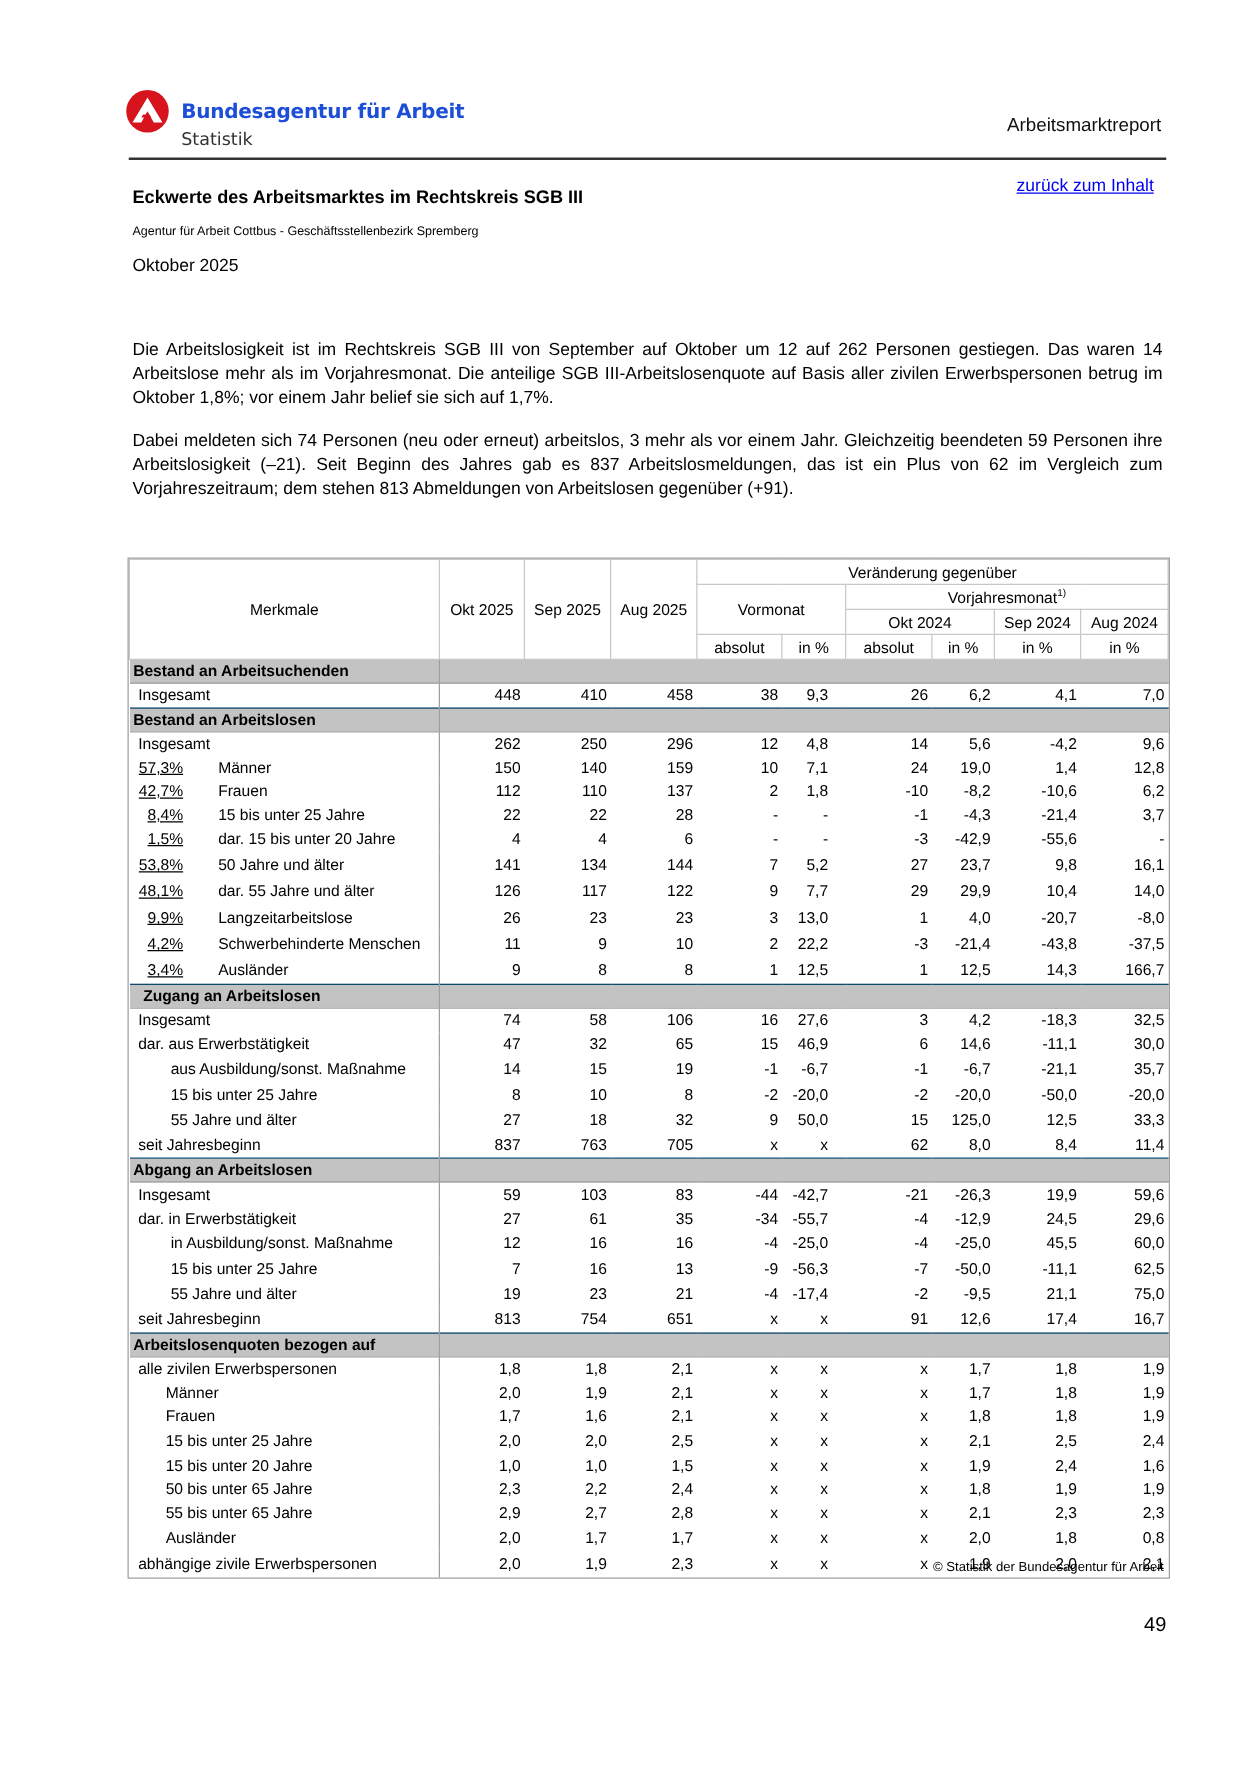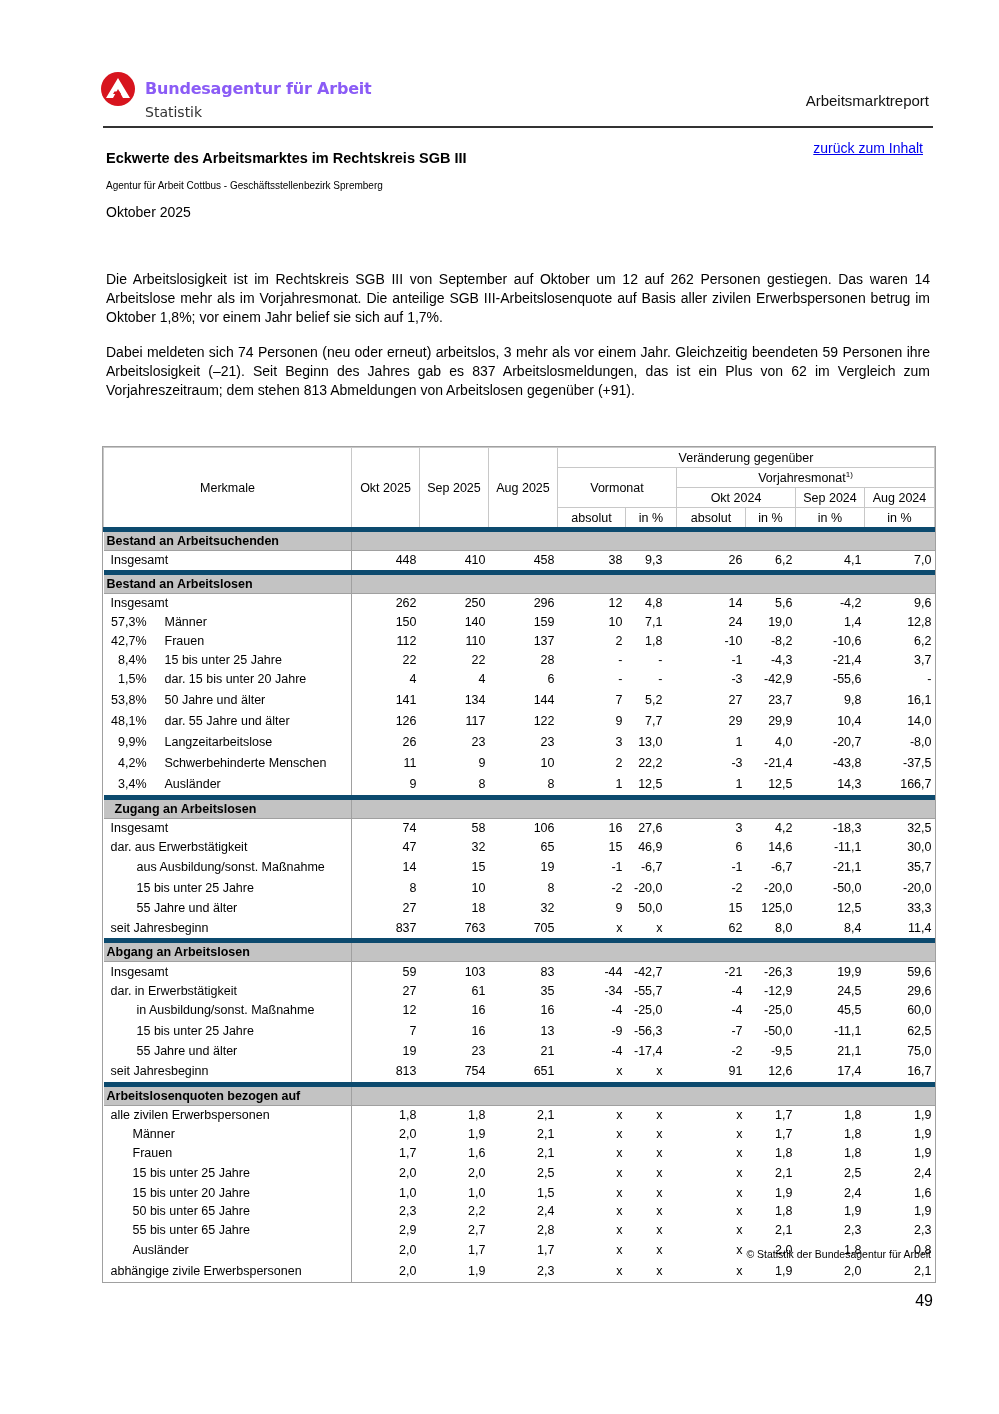--- a/index.html
+++ b/index.html
@@ -1,43 +1,43 @@
 <!DOCTYPE html>
 <html><head>
 <meta charset="utf-8">
 <style>
   html, body { margin: 0; padding: 0; background: #ffffff; }
   body { width: 999px; height: 1414px; position: relative; font-family: "Liberation Sans", sans-serif; color: #000; overflow: hidden; }
   .abs { position: absolute; }
   .logo-circle { left: 101px; top: 72px; width: 34px; height: 34px; border-radius: 50%; background: #d7141e; }
   .logo-circle svg { position: absolute; left: 0; top: 0; }
-  .brand-title { left: 145px; top: 79px; font-family: "DejaVu Sans", sans-serif; font-weight: bold; font-size: 16px; color: #8b5cf6; letter-spacing: -0.2px; }
+  .brand-title { left: 145px; top: 79px; font-family: "DejaVu Sans", sans-serif; font-weight: bold; font-size: 16px; color: #1d4ed8; letter-spacing: -0.2px; }
   .brand-sub { left: 145px; top: 104px; font-family: "DejaVu Sans", sans-serif; font-size: 14px; color: #333; }
   .report-label { right: 70px; top: 92px; font-size: 15px; color: #111; }
   .header-rule { left: 103px; top: 126px; width: 830px; height: 2px; background: #333; }
   .back-link { right: 76px; top: 140px; font-size: 14px; color: #0000ee; text-decoration: underline; cursor: pointer; }
   .page-title { left: 106px; top: 150px; font-size: 14.5px; font-weight: bold; }
   .subtitle { left: 106px; top: 180px; font-size: 10px; }
   .period { left: 106px; top: 204px; font-size: 14px; }
   .para { left: 106px; width: 824px; font-size: 14px; line-height: 19px; text-align: justify; }
   .para1 { top: 270px; }
   .para2 { top: 343px; }
 
   table.stats { position: absolute; left: 103px; top: 447px; width: 831px; border-collapse: collapse; font-size: 12.5px; table-layout: fixed; }
   table.stats td, table.stats th { padding: 0 3px; white-space: nowrap; font-weight: normal; }
   table.stats thead th { border: 1px solid #c8c8c8; text-align: center; height: 19px; }
   table.stats thead th.tall { vertical-align: middle; }
   .outer { outline: 1px solid #a0a0a0; }
-  tr.section td { background: #c3c3c3; font-weight: bold; height: 18px; border-top: 5px solid #0c4a6e; border-bottom: 1px solid #a0a0a0; }
+  tr.section td { background: #c3c3c3; font-weight: bold; height: 18px; border-top: 1px solid #0c4a6e; border-bottom: 1px solid #a0a0a0; }
   tr.row td { height: 18.8px; }
   tr.row td.num { text-align: right; }
   tr.row td.lbl { border-right: 1px solid #a0a0a0; }
   tr.row td.gap { padding-right: 14px; }
   tr.tallrow td { height: 21px; }
-  .pct { display: inline-block; width: 40px; text-align: right; margin-right: 14px; }
+  .pct { display: inline-block; width: 40px; text-align: right; margin-right: 24px; text-decoration: underline; }
   .indent1 { padding-left: 4px; }
   .indent2 { padding-left: 30px; display: inline-block; }
   .indent3 { padding-left: 26px; display: inline-block; }
   sup { font-size: 8px; }
 
   .footnote { left: 106px; top: 1248px; font-size: 10.5px; line-height: 17px; width: 830px; }
   .footnote .line2 { padding-left: 12px; }
   .copyright { right: 68px; top: 1248px; font-size: 10.5px; }
   .page-number { right: 66px; top: 1292px; font-size: 16px; }
 </style>

